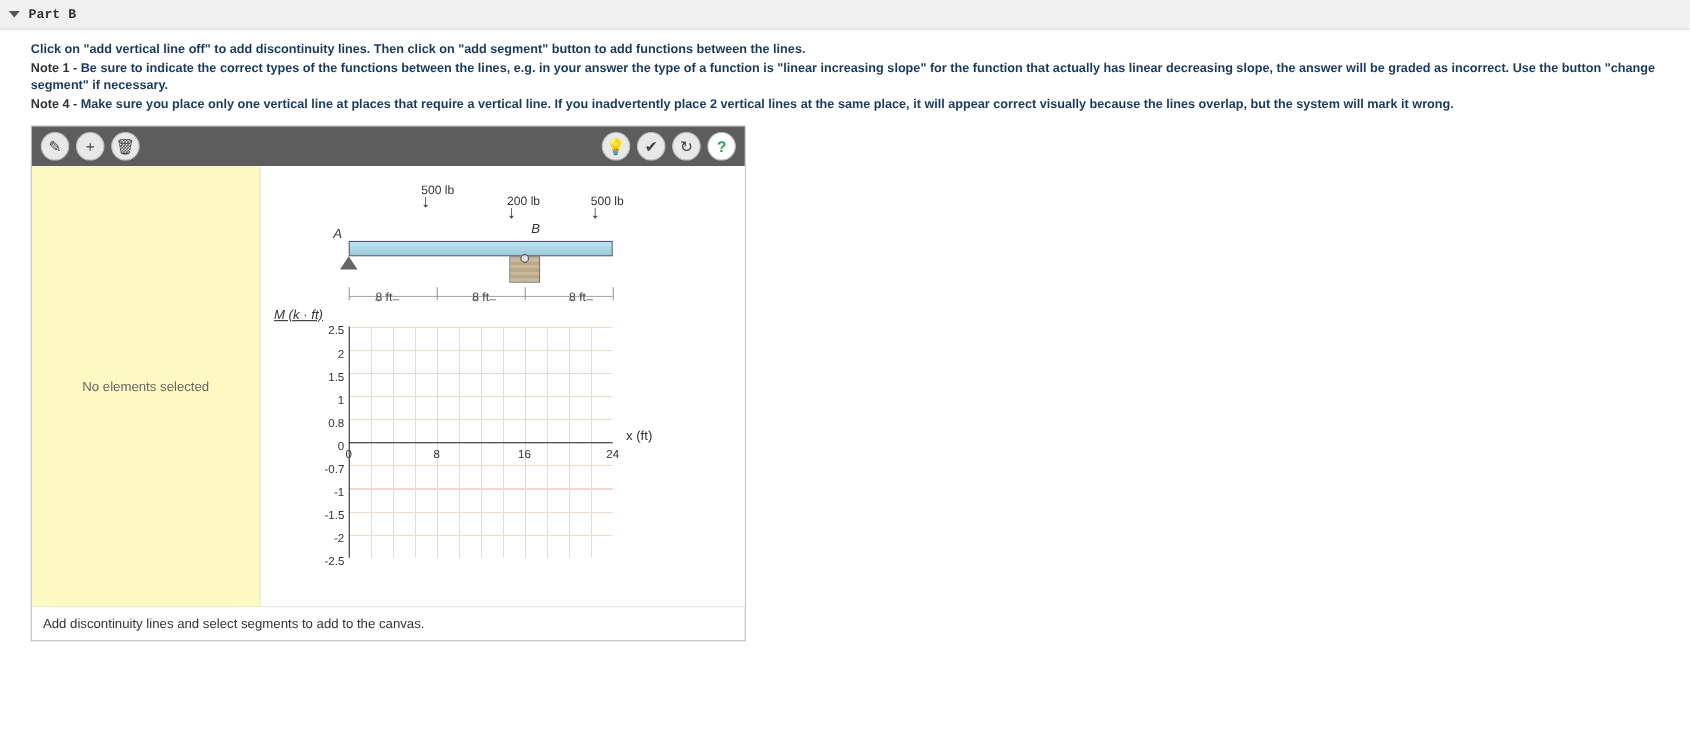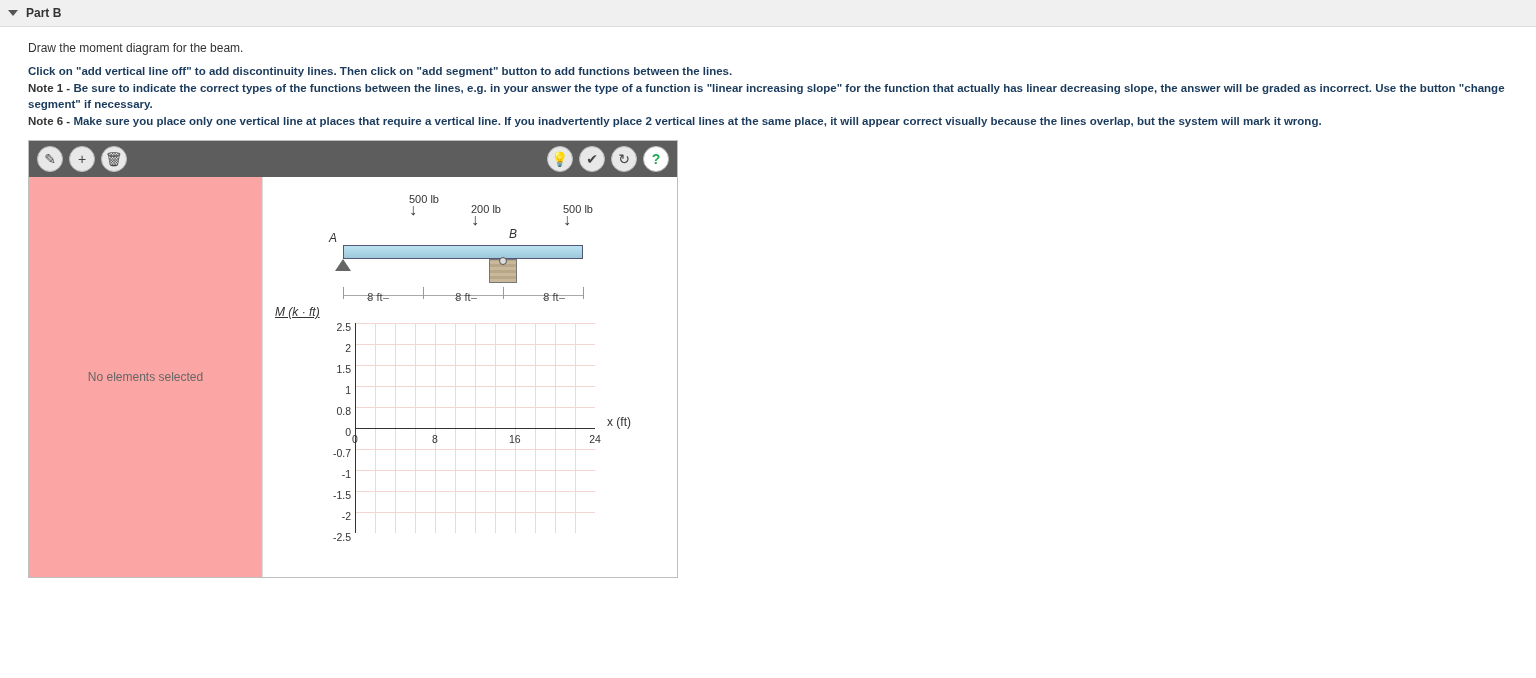--- a/index.html
+++ b/index.html
@@ -10,20 +10,21 @@
     color: #333;
     background: #fff;
   }
   .section-header {
     background: #f0f0f0;
     border-bottom: 1px solid #ddd;
     padding: 6px 8px;
     display: flex;
     align-items: center;
     gap: 8px;
+    font-family: Liberation Mono, monospace;
   }
   .caret-down {
     width: 0; height: 0;
     border-left: 5px solid transparent;
     border-right: 5px solid transparent;
     border-top: 6px solid #555;
   }
   .section-title { font-weight: bold; }
   .body-wrap { padding: 10px 28px; }
   .prompt { margin: 4px 0 8px; }
@@ -49,21 +50,21 @@
     background:#e8e8e8;
     border:1px solid #bbb;
     display:flex; align-items:center; justify-content:center;
     font-size:14px; color:#444;
     cursor:pointer;
   }
   .tb-spacer { flex:1; }
   .tb-help { font-weight:bold; color:#2a5; background:#fff; }
   .workspace { display:flex; min-height:400px; }
   .side-pane {
-    width:234px; background:#fca5a5;
+    width:208px; background:#fef9c3;
     display:flex; align-items:center; justify-content:center;
     color:#666; font-size:12px;
     border-right:1px solid #ddd;
   }
   .canvas-pane {
     flex:1; background:#fff; position:relative; padding:10px 10px 10px 60px;
   }
   .beam-fig { position:relative; height:130px; }
   .beam-bar {
     position:absolute; left:20px; top:58px; width:240px; height:14px;
@@ -94,21 +95,21 @@
   .dim-row { position:absolute; top:104px; left:20px; width:240px; font-size:11px; color:#444; display:flex;gap:24px; }
   .dim-seg { flex:1; text-align:center; position:relative; }
   .dim-seg::before, .dim-seg::after {
     content:""; position:absolute; top:7px; width:6px; border-top:1px solid #888;
   }
   .dim-bar { position:absolute; top:108px; left:20px; width:240px; border-top:1px solid #aaa;}
   .dim-tick { position:absolute; top:100px; width:1px; height:12px; background:#999;}
   .chart-area { position:relative; margin-top:6px; }
   .ylabel { position:absolute; left:-48px; top:-18px; font-style:italic; font-size:12px;text-decoration:underline;}
   .xlabel { position:absolute; right:-36px; top:92px; font-size:12px;}
-  .chart { position:relative; width:240px; height:210px; margin-left:32px; }
+  .chart { position:relative; width:240px; height:210px; margin-left:20px; }
   .grid { position:absolute; inset:0;
     background-image:
       repeating-linear-gradient(to right, #f3d6d0 0 1px, transparent 1px 20px),
       repeating-linear-gradient(to bottom, #f3d6d0 0 1px, transparent 1px 21px);
   }
   .axis-x { position:absolute; left:0; right:0; top:105px; height:1px; background:#333;}
   .axis-y { position:absolute; top:0; bottom:0; left:0; width:1px; background:#333;}
   .ticks-y { position:absolute; left:-32px; top:-6px; font-size:10.5px; color:#333; line-height:21px; text-align:right; width:28px;}
   .ticks-y div { height:21px; }
   .ticks-x { position:absolute; top:110px; left:0; width:100%; display:flex; font-size:10.5px; color:#333;}
@@ -117,25 +118,24 @@
 </style>
 </head>
 <body>
 
 <div class="section-header">
   <div class="caret-down"></div>
   <span class="section-title">Part B</span>
 </div>
 
 <div class="body-wrap">
-  <div class="prompt">Draw the moment diagram for the beam.</div>
   <div class="instr">
     <span class="dark">Click on "add vertical line off" to add discontinuity lines. Then click on "add segment" button to add functions between the lines.</span><br>
     <span>Note 1 - </span><span class="dark">Be sure to indicate the correct types of the functions between the lines, e.g. in your answer the type of a function is "linear increasing slope" for the function that actually has linear decreasing slope, the answer will be graded as incorrect. Use the button "change segment" if necessary.</span><br>
-    <span>Note 6 - </span><span class="dark">Make sure you place only one vertical line at places that require a vertical line. If you inadvertently place 2 vertical lines at the same place, it will appear correct visually because the lines overlap, but the system will mark it wrong.</span>
+    <span>Note 4 - </span><span class="dark">Make sure you place only one vertical line at places that require a vertical line. If you inadvertently place 2 vertical lines at the same place, it will appear correct visually because the lines overlap, but the system will mark it wrong.</span>
   </div>
 
   <div class="panel">
     <div class="toolbar">
       <div class="tb-btn">✎</div>
       <div class="tb-btn">+</div>
       <div class="tb-btn">🗑</div>
       <div class="tb-spacer"></div>
       <div class="tb-btn">💡</div>
       <div class="tb-btn">✔</div>
@@ -149,21 +149,21 @@
       </div>
       <div class="canvas-pane">
 
         <div class="beam-fig">
           <div class="label-A">A</div>
           <div class="label-B">B</div>
 
           <div class="force" style="left:86px; top:6px;">
             <span>500 lb</span><br><span class="arrow">↓</span>
           </div>
-          <div class="force" style="left:148px; top:16px;">
+          <div class="force" style="left:164px; top:16px;">
             <span>200 lb</span><br><span class="arrow">↓</span>
           </div>
           <div class="force" style="left:240px; top:16px;">
             <span>500 lb</span><br><span class="arrow">↓</span>
           </div>
 
           <div class="beam-bar"></div>
           <div class="support-tri">
               <div class="tri"></div>
             </div>
@@ -206,14 +206,15 @@
               <span style="left:33.3%">8</span>
               <span style="left:66.6%">16</span>
               <span style="left:100%">24</span>
             </div>
             <div class="xlabel">x (ft)</div>
           </div>
         </div>
 
       </div>
     </div>
+    <div class="status-line">Add discontinuity lines and select segments to add to the canvas.</div>
   </div>
 </div>
 
 </body></html>

